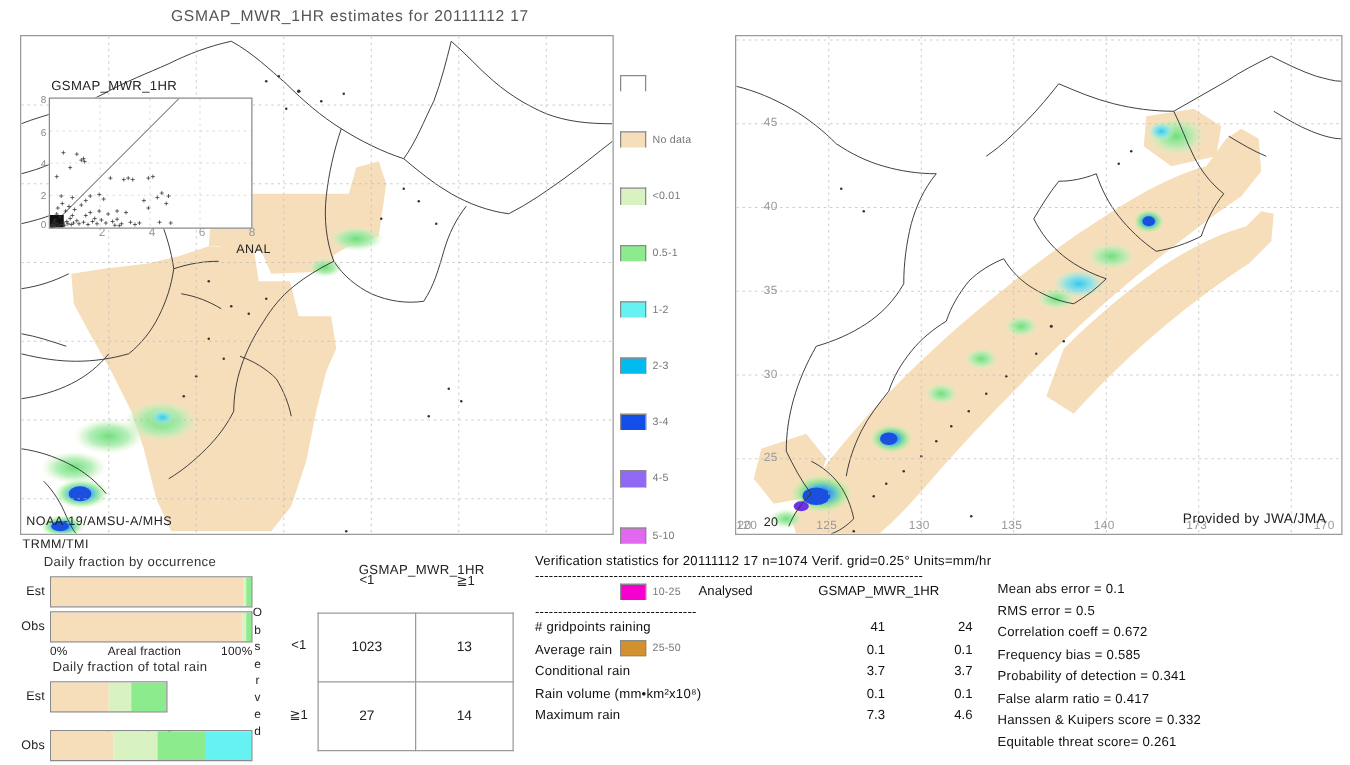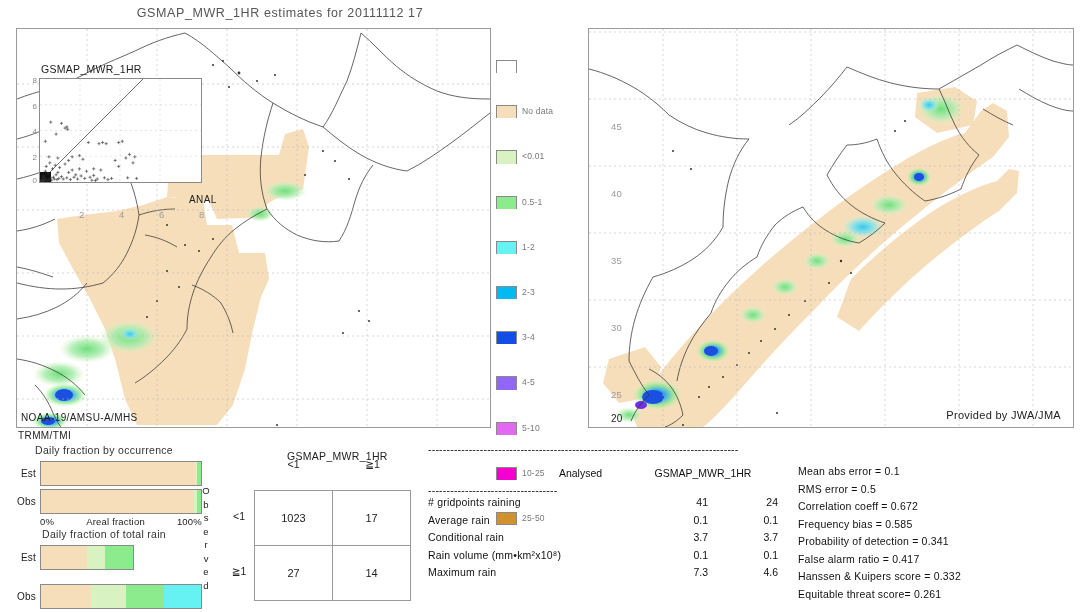--- a/index.html
+++ b/index.html
@@ -114,21 +114,21 @@
   .st-name { flex: 0 0 210px; font-size: 10.5px; color: #111; letter-spacing: .2px; }
   .st-v1 { flex: 0 0 70px; text-align: right; font-size: 10.5px; color: #111; }
   .st-v2 { flex: 0 0 70px; text-align: right; font-size: 10.5px; color: #111; }
   .st-c2line { height: 17.5px; font-size: 10.5px; color: #111; letter-spacing: .2px; white-space: nowrap; }
   .st-hdr { display: flex; height: 17px; }
   .st-hdr-sp { flex: 0 0 100px; }
   .st-hdr-a { flex: 0 0 105px; text-align: center; font-size: 10.5px; color: #111; }
   .st-hdr-b { flex: 0 0 140px; text-align: center; font-size: 10.5px; color: #111; }
 
   
-  .tick { position: absolute; font-size: 9.5px; color: #9a9a9a; letter-spacing: .3px; margin-top: 28px; }
+  .tick { position: absolute; font-size: 9.5px; color: #9a9a9a; letter-spacing: .3px; }
   .provided {
     position: absolute; right: 12px; bottom: 6px;
     font-size: 11px; color: #222; letter-spacing: .3px;
   }
   .cornerlab { position: absolute; font-size: 10px; color: #222; letter-spacing: .3px; }
 </style>
 </head>
 <body>
 
 <div id="root">
@@ -651,31 +651,32 @@
       <div>v</div>
       <div>e</div>
       <div>d</div>
     </div>
 
   <div id="ctable">
     <table>
       <tbody>
         <tr>
           <td>1023</td>
-          <td>17</td>
+          <td>13</td>
         </tr>
         <tr>
           <td>27</td>
           <td>14</td>
         </tr>
       </tbody>
     </table>
   </div>
 
   <div id="stats">
+    <div class="st-line">Verification statistics for 20111112 17  n=1074  Verif. grid=0.25°  Units=mm/hr</div>
     <div class="dashes" style="width:630px;">------------------------------------------------------------------------------------</div>
 
     <div class="st-table">
       <div class="st-hdr">
         <div class="st-hdr-sp"></div>
         <div class="st-hdr-a">Analysed</div>
         <div class="st-hdr-b">GSMAP_MWR_1HR</div>
       </div>
       <div class="dashes" style="width:320px;">-----------------------------------</div>
       <div id="stat-rows">

